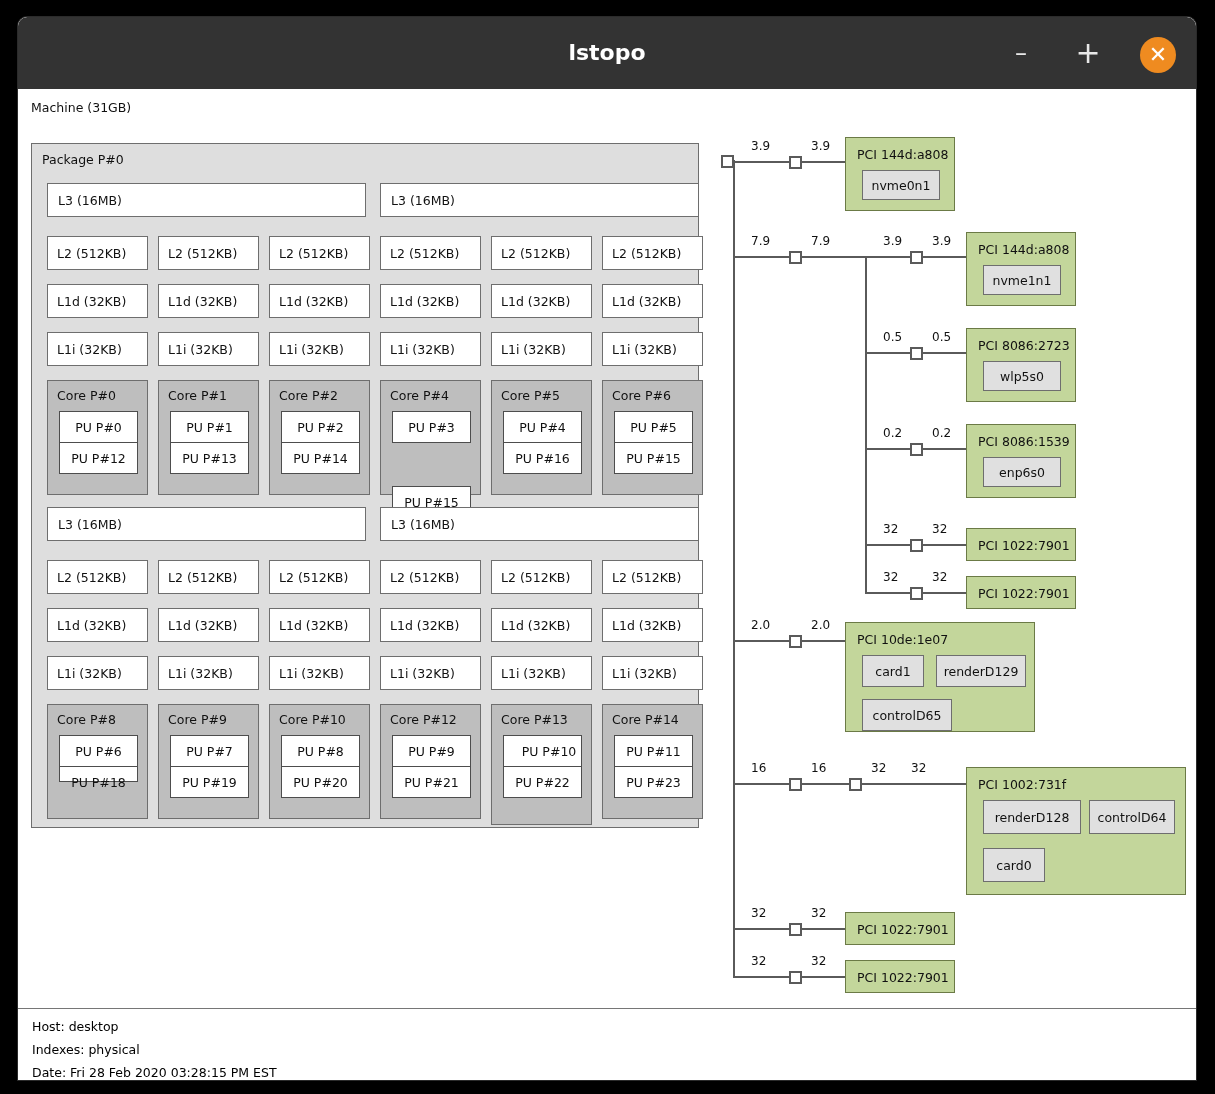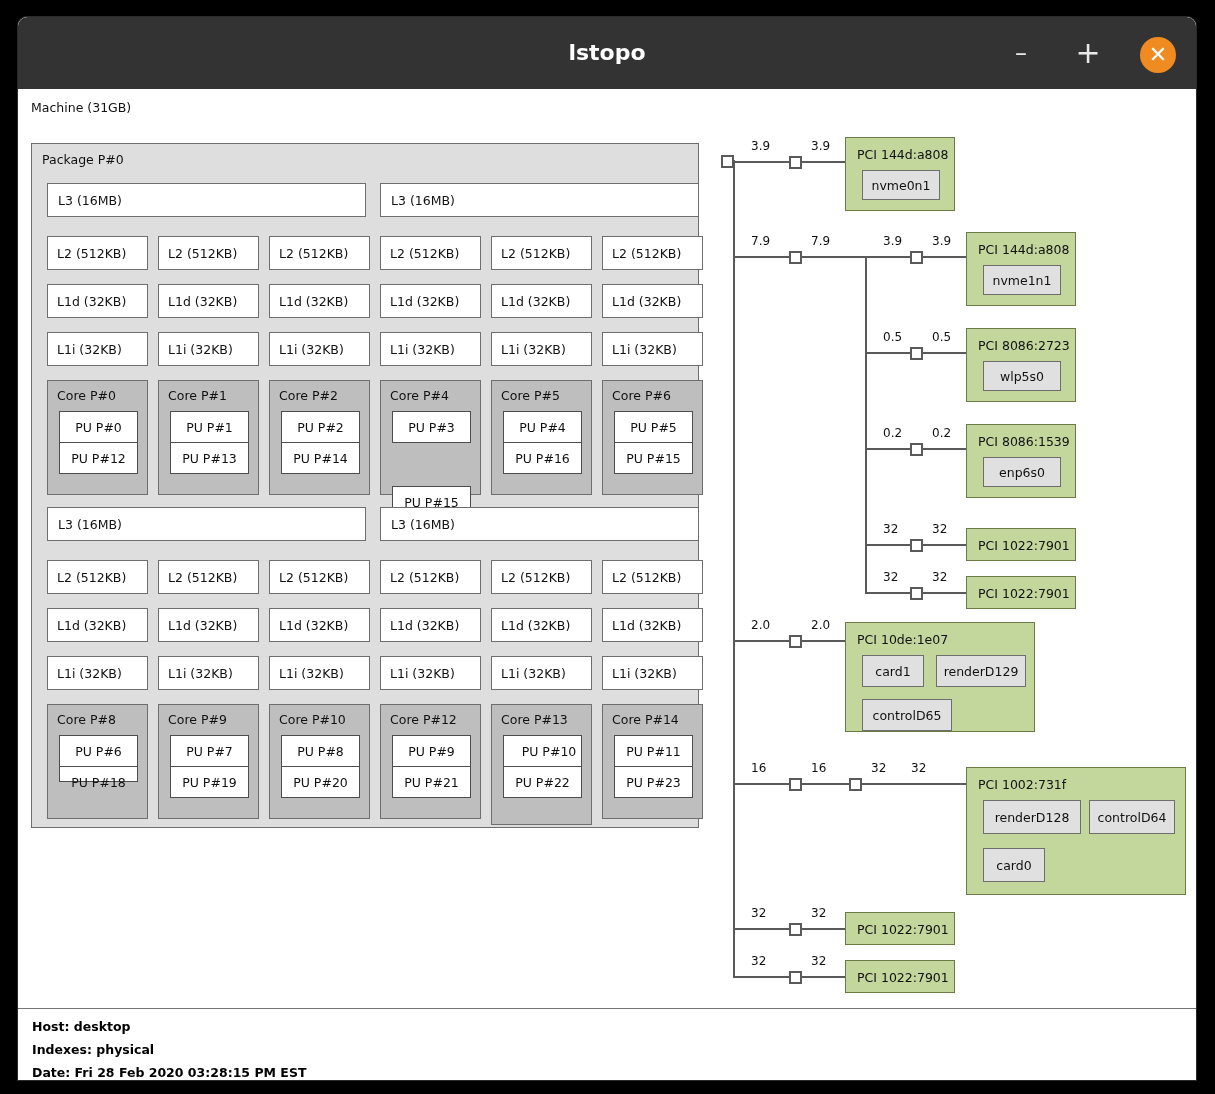--- a/index.html
+++ b/index.html
@@ -17,21 +17,21 @@
   .winbtn{position:absolute;top:0;height:72px;line-height:72px;color:#e8e8e8;
           text-align:center;font-size:26px;cursor:pointer;user-select:none;}
   #btn-min{right:155px;width:40px;font-size:24px;}
   #btn-max{right:88px;width:40px;font-size:30px;}
   #btn-close{right:20px;top:20px;height:36px;width:36px;line-height:35px;
              border-radius:50%;background:#ef8b20;color:#fff;font-size:22px;font-weight:bold;}
 
   
   #canvas{position:absolute;left:0;top:72px;width:1178px;height:919px;background:#fff;}
   #footer{position:absolute;left:0;top:991px;width:1178px;height:72px;background:#fff;
-          border-top:1px solid #767676;font-weight:bold;}
+          border-top:1px solid #767676;}
   .foot-line{position:absolute;left:14px;font-size:12.5px;color:#000;}
 
   
   .box{position:absolute;box-sizing:border-box;border:1px solid #5a5a5a;}
   .lbl{position:absolute;font-size:12.5px;color:#111;white-space:nowrap;}
   .pkg{background:#dedede;border:1px solid #6e6e6e;}
   .cache{background:#ffffff;border:1px solid #6e6e6e;}
   .core{background:#bebebe;border:1px solid #6e6e6e;}
   .pu{background:#ffffff;border:1px solid #4d4d4d;}
   .pci{background:#c3d69b;border:1px solid #6b7a46;}

